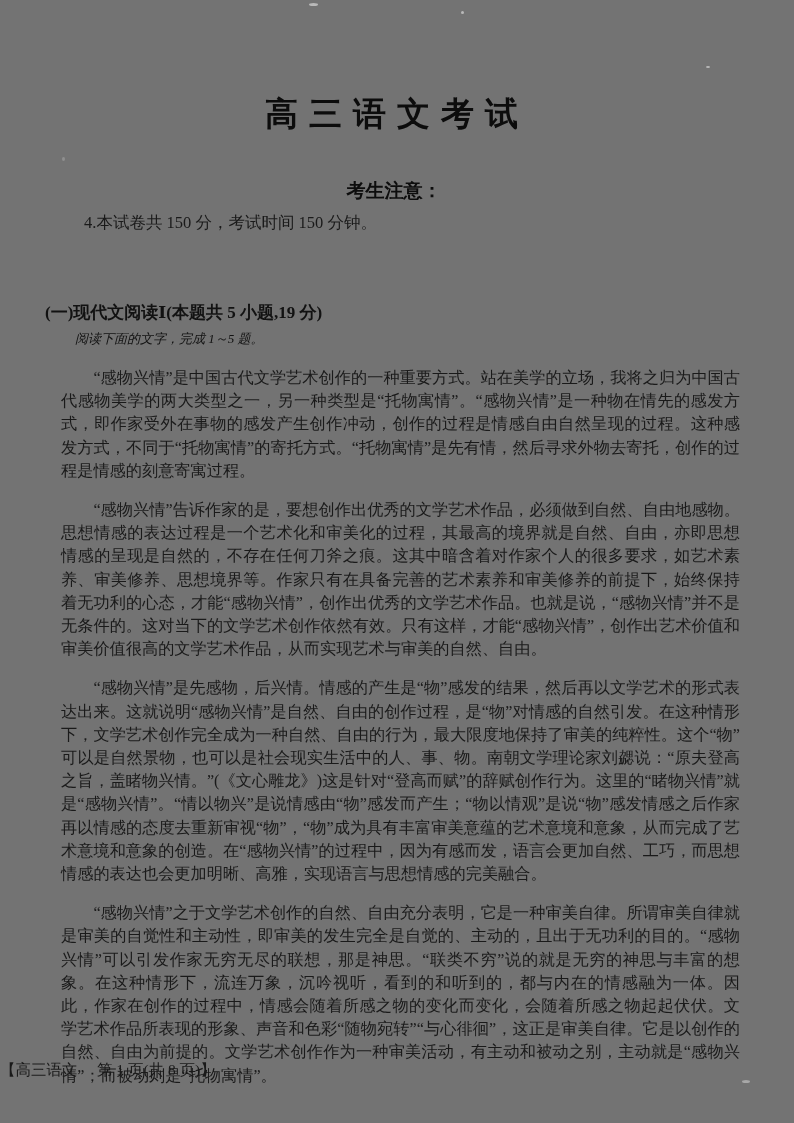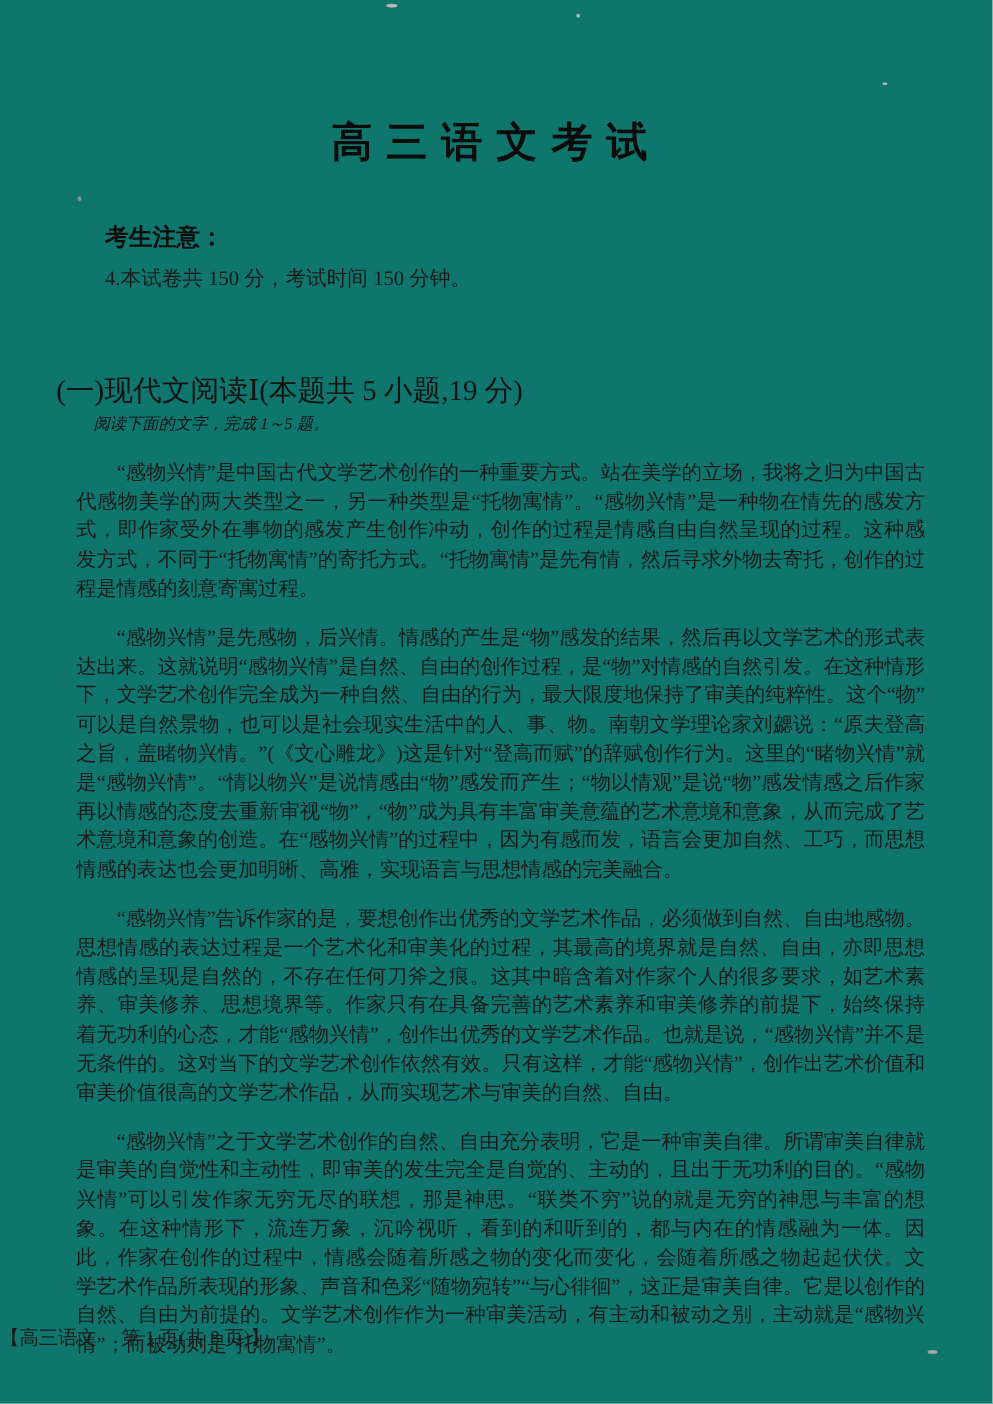--- a/index.html
+++ b/index.html
@@ -1,20 +1,20 @@
 <!DOCTYPE html>
 <html lang="zh"><head>
 <meta charset="utf-8">
 <style>
   html,body { margin:0; padding:0; background:#e8e8e8; }
   .page {
     position:relative;
     width:794px; height:1123px;
     margin:0 auto;
-    background:#0f766e;
+    background:#737373;
     color:#161616;
     font-family:"Liberation Serif","DejaVu Serif",serif;
     overflow:hidden;
   }
   .page-title {
     position:absolute; top:92px; left:0; width:100%;
     text-align:center;
     font-family:"Liberation Sans","DejaVu Sans",sans-serif;
     font-weight:bold;
     font-size:33px;
@@ -25,40 +25,42 @@
   .notice {
     position:absolute; left:84px; top:179px; width:620px;
   }
   .notice-heading {
     font-family:"Liberation Sans","DejaVu Sans",sans-serif;
     font-weight:bold;
     font-size:19px;
     line-height:24px;
     margin-bottom:6px;
     color:#0d0d0d;
+    text-align:center;
   }
   .notice-item {
     font-size:16.5px;
     line-height:27px;
     color:#1a1a1a;
   }
   .section {
     position:absolute; left:45px; top:300px; width:711px;
   }
   .section-heading {
     font-family:"Liberation Sans","DejaVu Sans",sans-serif;
     font-weight:bold;
     font-size:17.5px;
     line-height:26px;
     color:#0d0d0d;
   }
   .subsection-heading {
-    font-size:23px;
+    font-size:17px;
     line-height:26px;
     color:#121212;
+    font-weight:bold;
   }
   .reading-instruction {
     font-size:13px;
     line-height:25px;
     text-indent:2.3em;
     color:#121212;
     font-style:italic;
   }
   .passage { margin-top:5px; }
   .passage p {
@@ -96,22 +98,22 @@
     <div class="notice-heading">考生注意：</div>
     <div class="notice-item">4.本试卷共 150 分，考试时间 150 分钟。</div>
   </div>
 
   <div class="section">
     <div class="subsection-heading">(一)现代文阅读Ⅰ(本题共 5 小题,19 分)</div>
     <div class="reading-instruction">阅读下面的文字，完成 1～5 题。</div>
 
     <div class="passage">
       <p>“感物兴情”是中国古代文学艺术创作的一种重要方式。站在美学的立场，我将之归为中国古代感物美学的两大类型之一，另一种类型是“托物寓情”。“感物兴情”是一种物在情先的感发方式，即作家受外在事物的感发产生创作冲动，创作的过程是情感自由自然呈现的过程。这种感发方式，不同于“托物寓情”的寄托方式。“托物寓情”是先有情，然后寻求外物去寄托，创作的过程是情感的刻意寄寓过程。</p>
+      <p>“感物兴情”告诉作家的是，要想创作出优秀的文学艺术作品，必须做到自然、自由地感物。思想情感的表达过程是一个艺术化和审美化的过程，其最高的境界就是自然、自由，亦即思想情感的呈现是自然的，不存在任何刀斧之痕。这其中暗含着对作家个人的很多要求，如艺术素养、审美修养、思想境界等。作家只有在具备完善的艺术素养和审美修养的前提下，始终保持着无功利的心态，才能“感物兴情”，创作出优秀的文学艺术作品。也就是说，“感物兴情”并不是无条件的。这对当下的文学艺术创作依然有效。只有这样，才能“感物兴情”，创作出艺术价值和审美价值很高的文学艺术作品，从而实现艺术与审美的自然、自由。</p>
       <p>“感物兴情”是先感物，后兴情。情感的产生是“物”感发的结果，然后再以文学艺术的形式表达出来。这就说明“感物兴情”是自然、自由的创作过程，是“物”对情感的自然引发。在这种情形下，文学艺术创作完全成为一种自然、自由的行为，最大限度地保持了审美的纯粹性。这个“物”可以是自然景物，也可以是社会现实生活中的人、事、物。南朝文学理论家刘勰说：“原夫登高之旨，盖睹物兴情。”(《文心雕龙》)这是针对“登高而赋”的辞赋创作行为。这里的“睹物兴情”就是“感物兴情”。“情以物兴”是说情感由“物”感发而产生；“物以情观”是说“物”感发情感之后作家再以情感的态度去重新审视“物”，“物”成为具有丰富审美意蕴的艺术意境和意象，从而完成了艺术意境和意象的创造。在“感物兴情”的过程中，因为有感而发，语言会更加自然、工巧，而思想情感的表达也会更加明晰、高雅，实现语言与思想情感的完美融合。</p>
-      <p>“感物兴情”告诉作家的是，要想创作出优秀的文学艺术作品，必须做到自然、自由地感物。思想情感的表达过程是一个艺术化和审美化的过程，其最高的境界就是自然、自由，亦即思想情感的呈现是自然的，不存在任何刀斧之痕。这其中暗含着对作家个人的很多要求，如艺术素养、审美修养、思想境界等。作家只有在具备完善的艺术素养和审美修养的前提下，始终保持着无功利的心态，才能“感物兴情”，创作出优秀的文学艺术作品。也就是说，“感物兴情”并不是无条件的。这对当下的文学艺术创作依然有效。只有这样，才能“感物兴情”，创作出艺术价值和审美价值很高的文学艺术作品，从而实现艺术与审美的自然、自由。</p>
       <p>“感物兴情”之于文学艺术创作的自然、自由充分表明，它是一种审美自律。所谓审美自律就是审美的自觉性和主动性，即审美的发生完全是自觉的、主动的，且出于无功利的目的。“感物兴情”可以引发作家无穷无尽的联想，那是神思。“联类不穷”说的就是无穷的神思与丰富的想象。在这种情形下，流连万象，沉吟视听，看到的和听到的，都与内在的情感融为一体。因此，作家在创作的过程中，情感会随着所感之物的变化而变化，会随着所感之物起起伏伏。文学艺术作品所表现的形象、声音和色彩“随物宛转”“与心徘徊”，这正是审美自律。它是以创作的自然、自由为前提的。文学艺术创作作为一种审美活动，有主动和被动之别，主动就是“感物兴情”；而被动则是“托物寓情”。</p>
     </div>
   </div>
 
   <div class="page-footer">【高三语文　 第 1 页(共 8 页)】</div>
 
   <div>
     <div class="speck speck-a"></div>
     <div class="speck speck-b"></div>
     <div class="speck speck-c"></div>

